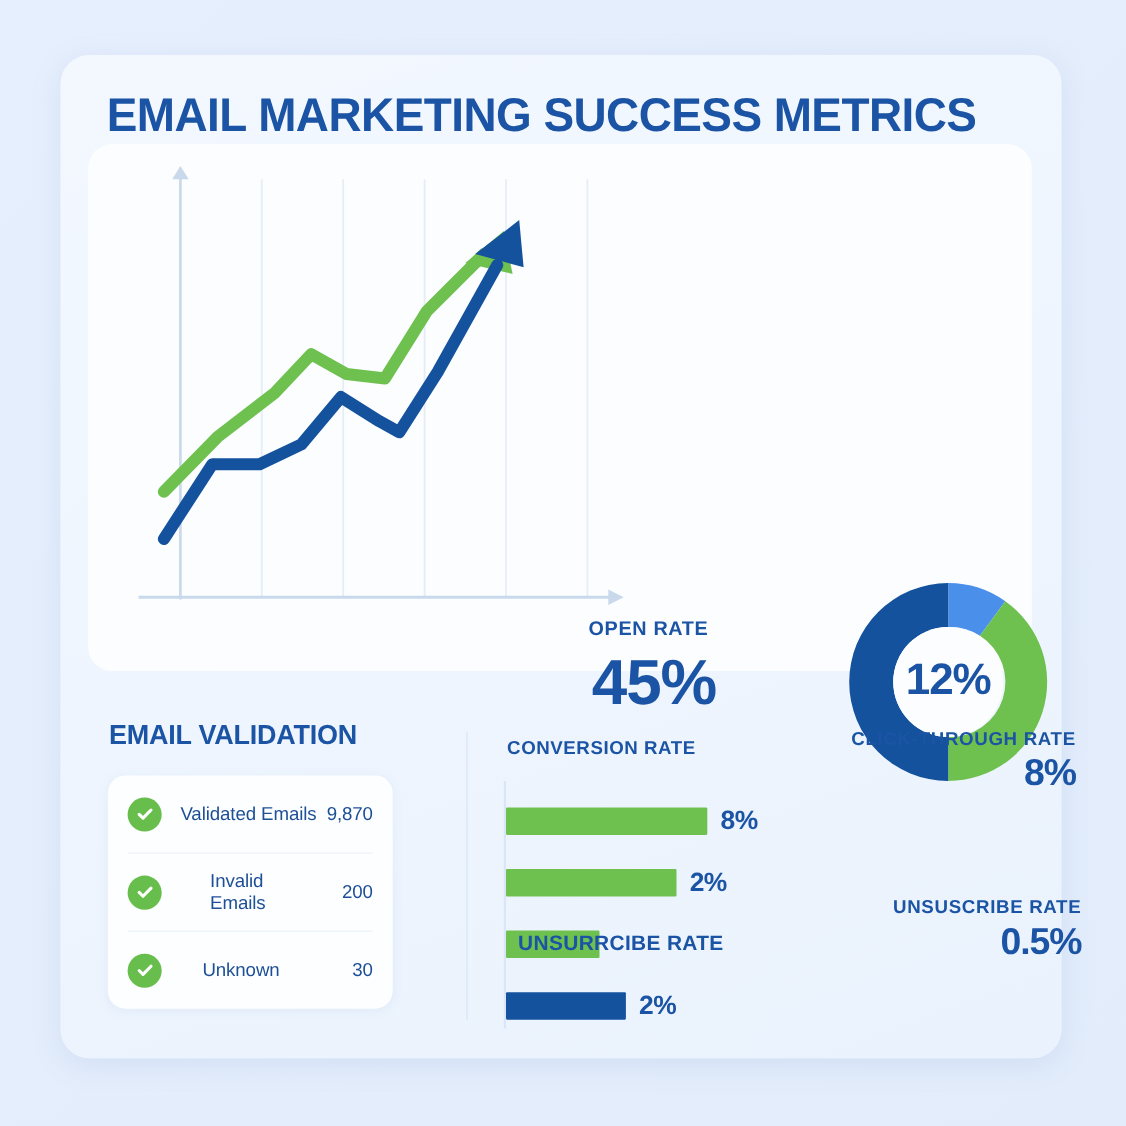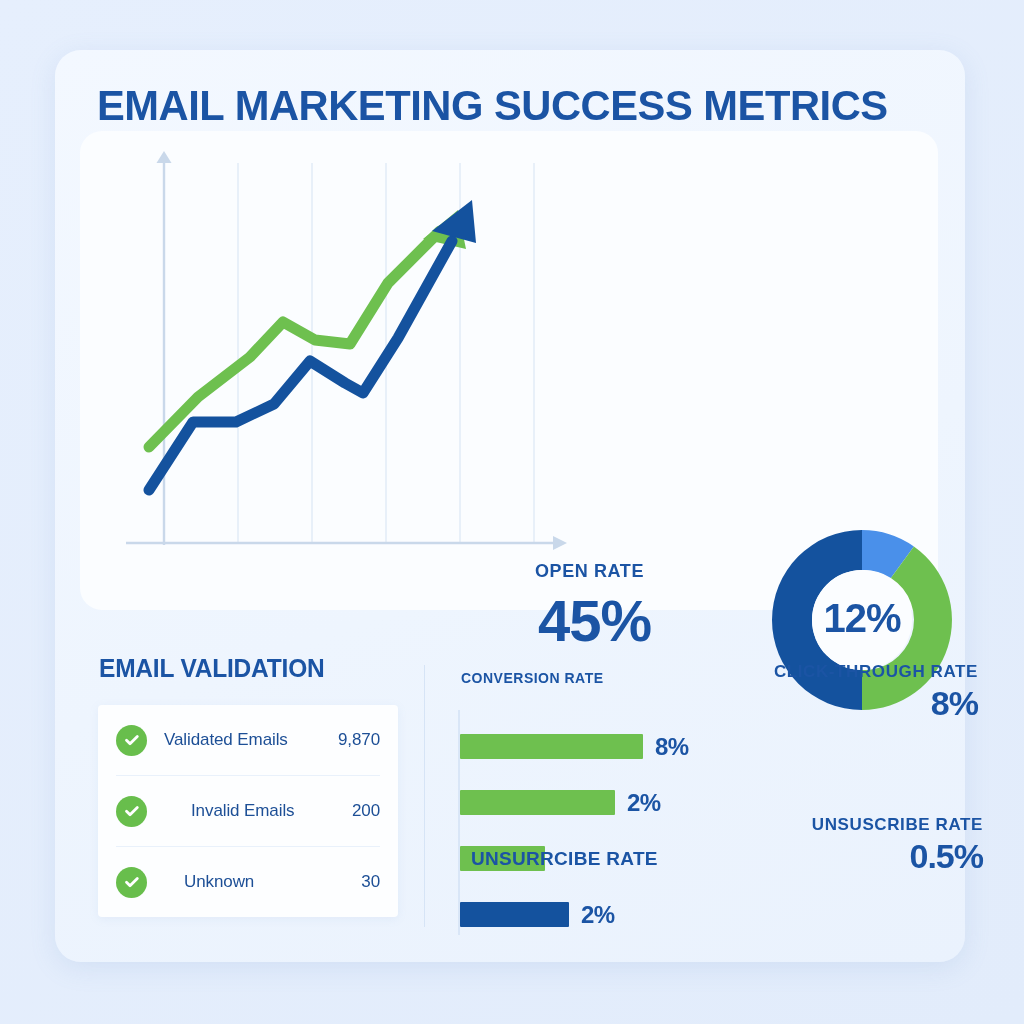--- a/index.html
+++ b/index.html
@@ -163,24 +163,24 @@
     color: #1b54a4;
     font-family: "Liberation Sans Narrow", "Liberation Sans", sans-serif;
     transform: scaleX(0.98);
     transform-origin: left center;
   }
 
   .validation-card {
     position: absolute;
     left: 43px;
     top: 655px;
-    width: 300px;
+    width: 259px;
     height: 212px;
     background: #fdfeff;
-    border-radius: 4px;
+    border-radius: 16px;
     box-shadow: 0 2px 10px rgba(130, 160, 205, 0.10);
     padding: 0 18px;
     box-sizing: border-box;
   }
   .vrow {
     position: relative;
     height: 70px;
     display: flex;
     align-items: center;
   }
@@ -224,21 +224,21 @@
     position: absolute;
     left: 400px;
     top: 620px;
     width: 270px;
     height: 270px;
   }
   .bar-title {
     position: absolute;
     left: 6px;
     top: 0px;
-    font-size: 14px;
+    font-size: 17px;
     font-weight: 700;
     letter-spacing: 0.5px;
     color: #1b54a4;
     font-family: "Liberation Sans Narrow", "Liberation Sans", sans-serif;
   }
   .bar-axis {
     position: absolute;
     left: 3px;
     top: 40px;
     width: 2px;

